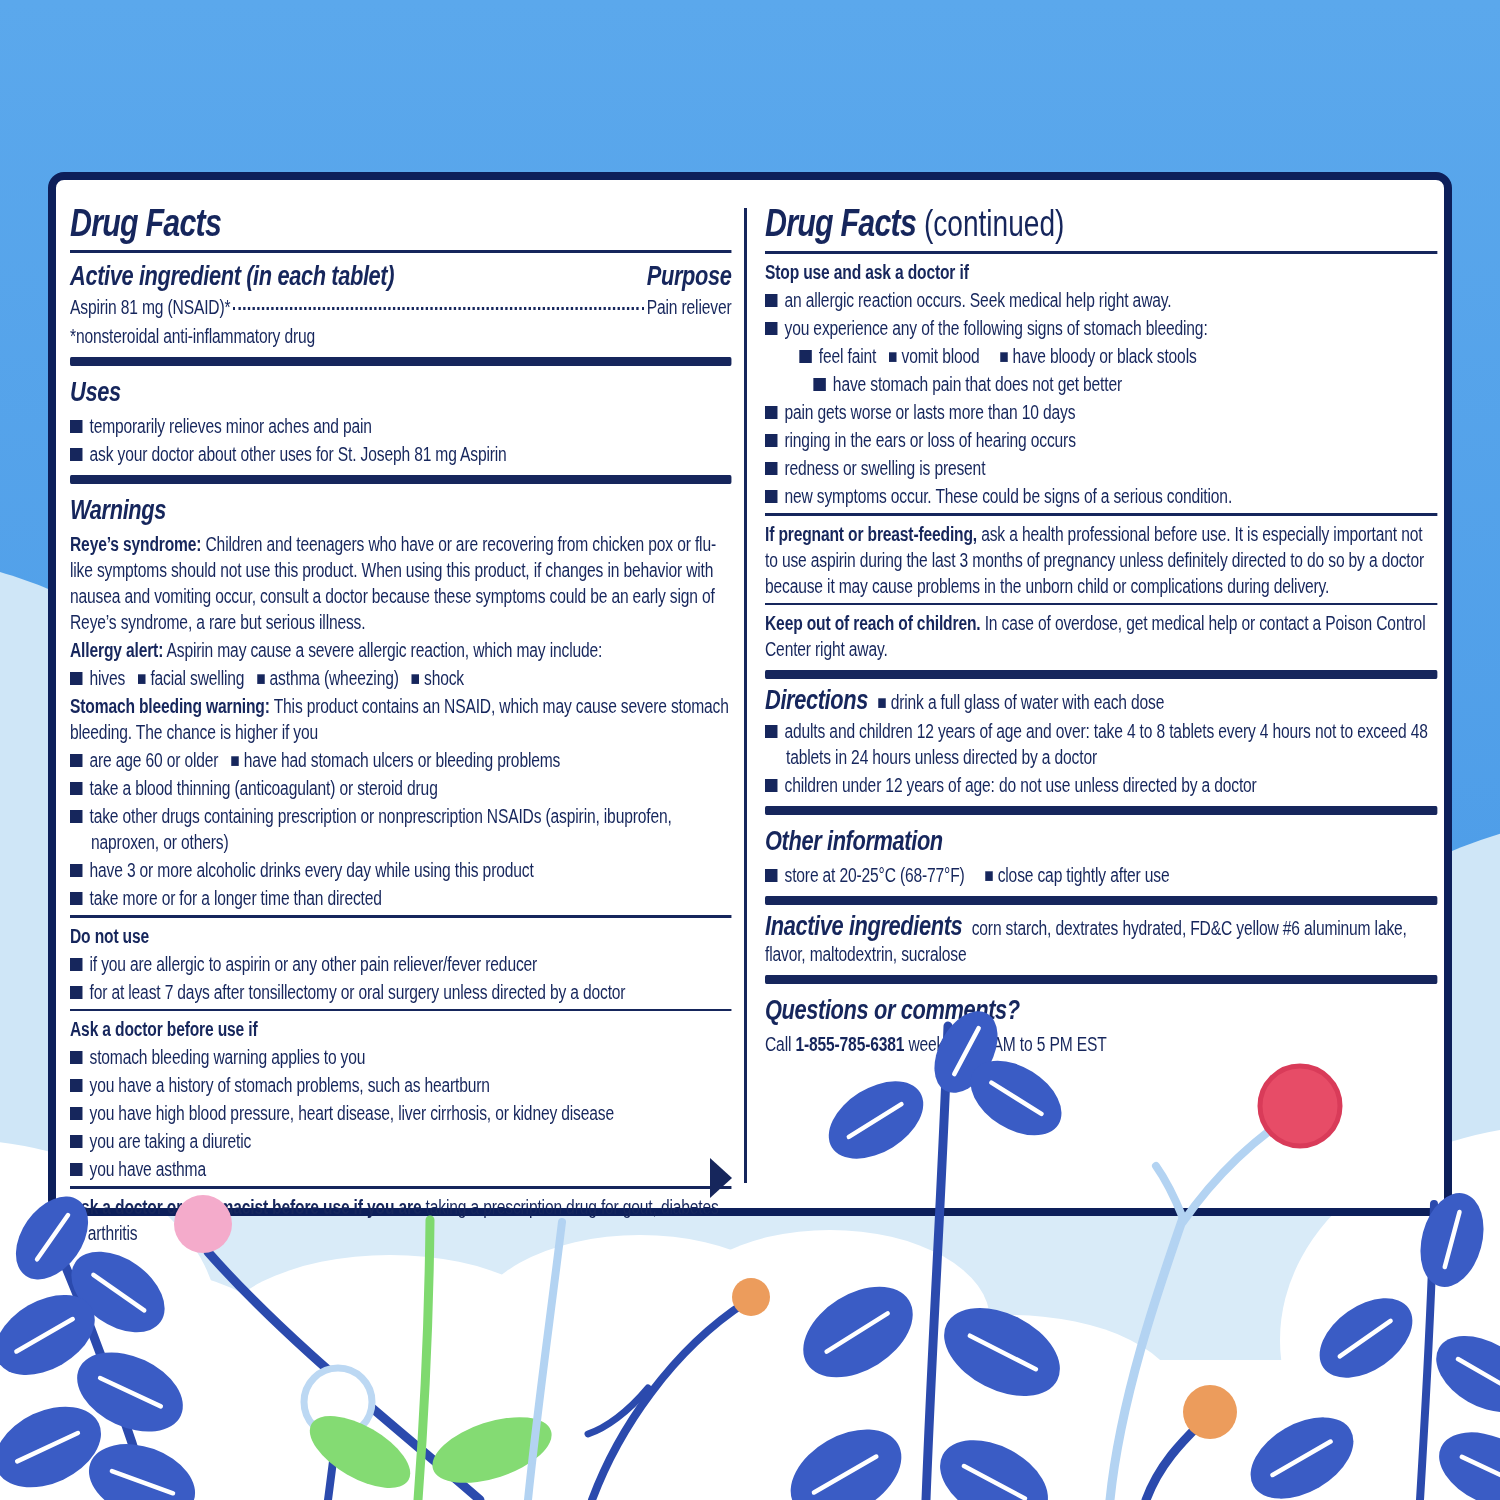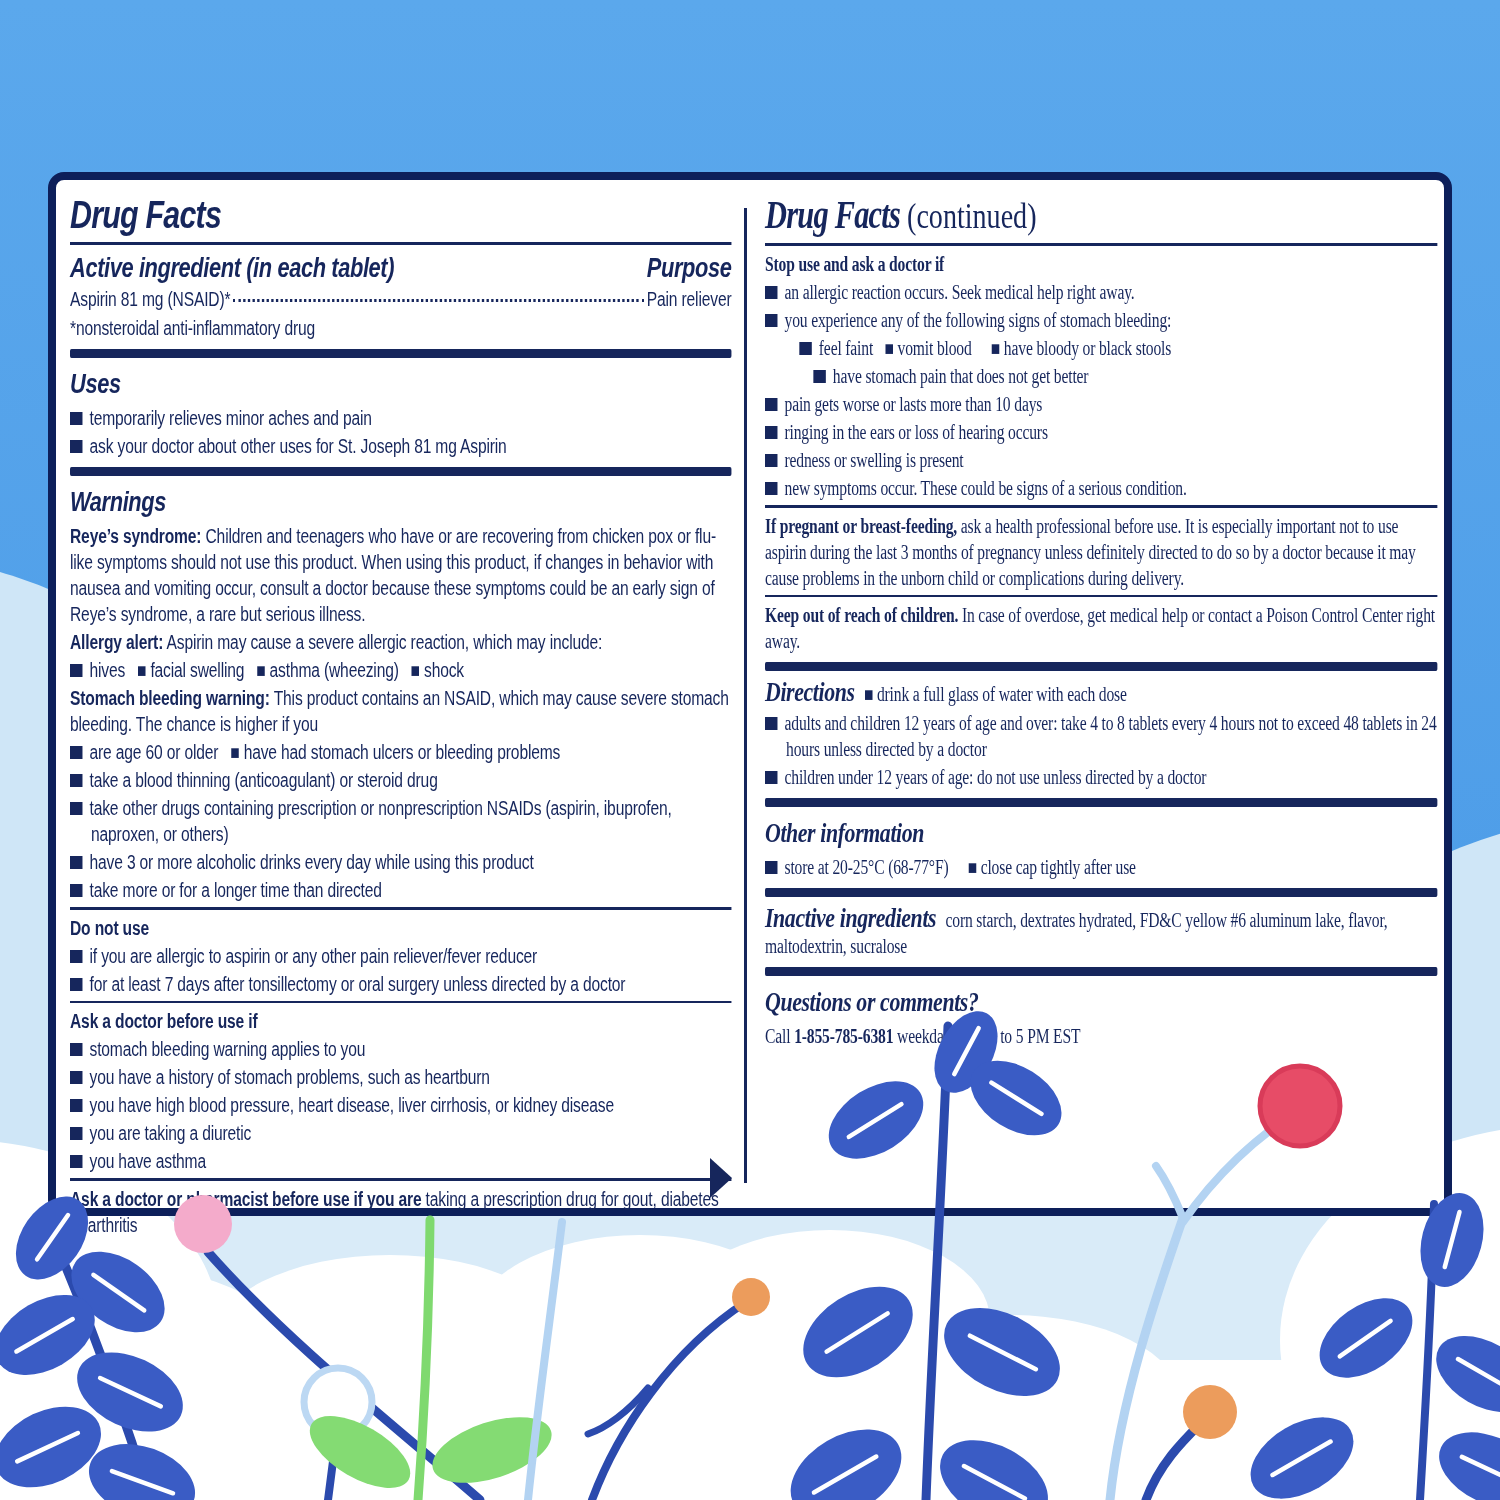--- a/index.html
+++ b/index.html
@@ -21,23 +21,23 @@
   .midrib{stroke:#FFFFFF;stroke-width:4.5;stroke-linecap:round;}
   .gstem{stroke:var(--green);stroke-linecap:round;fill:none;} .gleaf{fill:#84DB73;}
   .lstem{stroke:var(--lt-stem);stroke-linecap:round;fill:none;}
 
   #panel{
     position:absolute;left:48px;top:172px;width:1404px;height:1044px;
     background:#FFFFFF;border:8px solid var(--border);border-radius:16px;
     box-sizing:border-box;z-index:1;color:var(--ink);
   }
   #divider{position:absolute;left:688px;top:28px;width:3px;height:975px;background:var(--ink);}
-  .col{position:absolute;top:10px;}
+  .col{position:absolute;top:18px;}
   #col-left{left:14px;width:662px;}
-  #col-right{left:709px;width:672px;font-family:Liberation Serif, serif;}
+  #col-right{left:709px;width:672px;}
   .condense{transform:scaleX(0.78);transform-origin:0 0;}
   #col-left .condense{width:848px;}
   #col-right .condense{width:862px;}
 
   .dc-title{font-size:39px;font-weight:bold;font-style:italic;letter-spacing:-1px;line-height:46px;margin-top:2px;}
   .dc-title .suffix{font-weight:normal;font-style:normal;font-size:36px;letter-spacing:0;}
   .rule{height:3px;background:var(--ink);margin:4px 0 5px;}
   .bar{height:9px;background:var(--ink);border-radius:2px;margin:8px 0;}
   .heading{font-size:28px;font-weight:bold;font-style:italic;line-height:36px;margin:3px 0 3px;letter-spacing:-0.5px;}
   .heading-row{display:flex;justify-content:space-between;align-items:baseline;font-size:28px;font-weight:bold;font-style:italic;line-height:36px;margin-top:4px;letter-spacing:-0.5px;}

